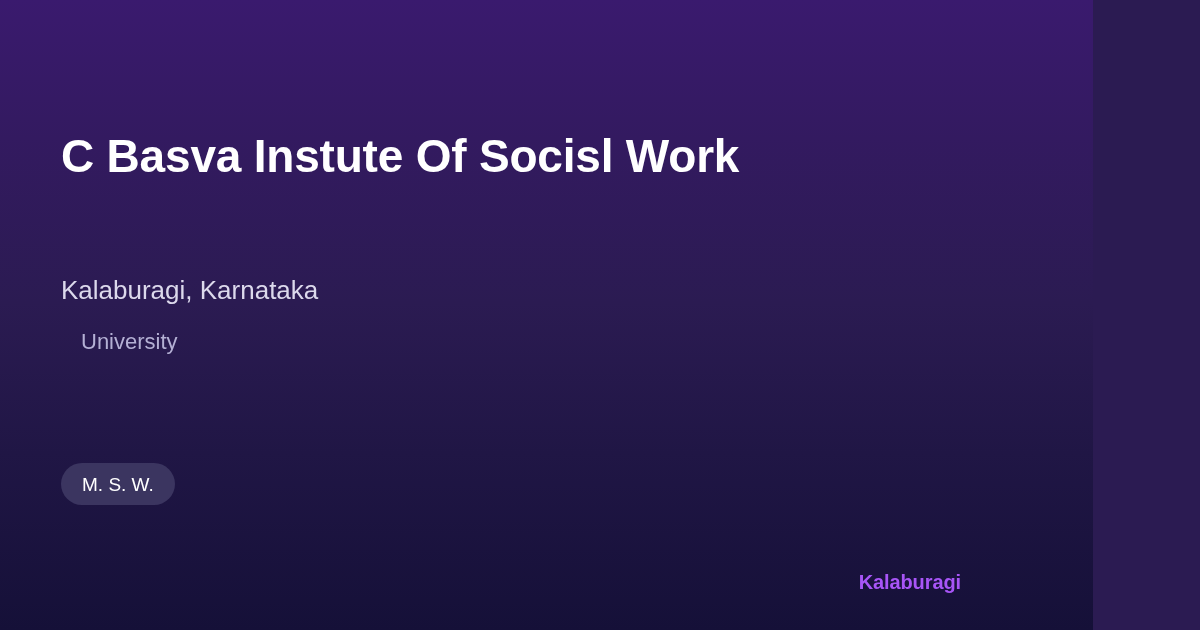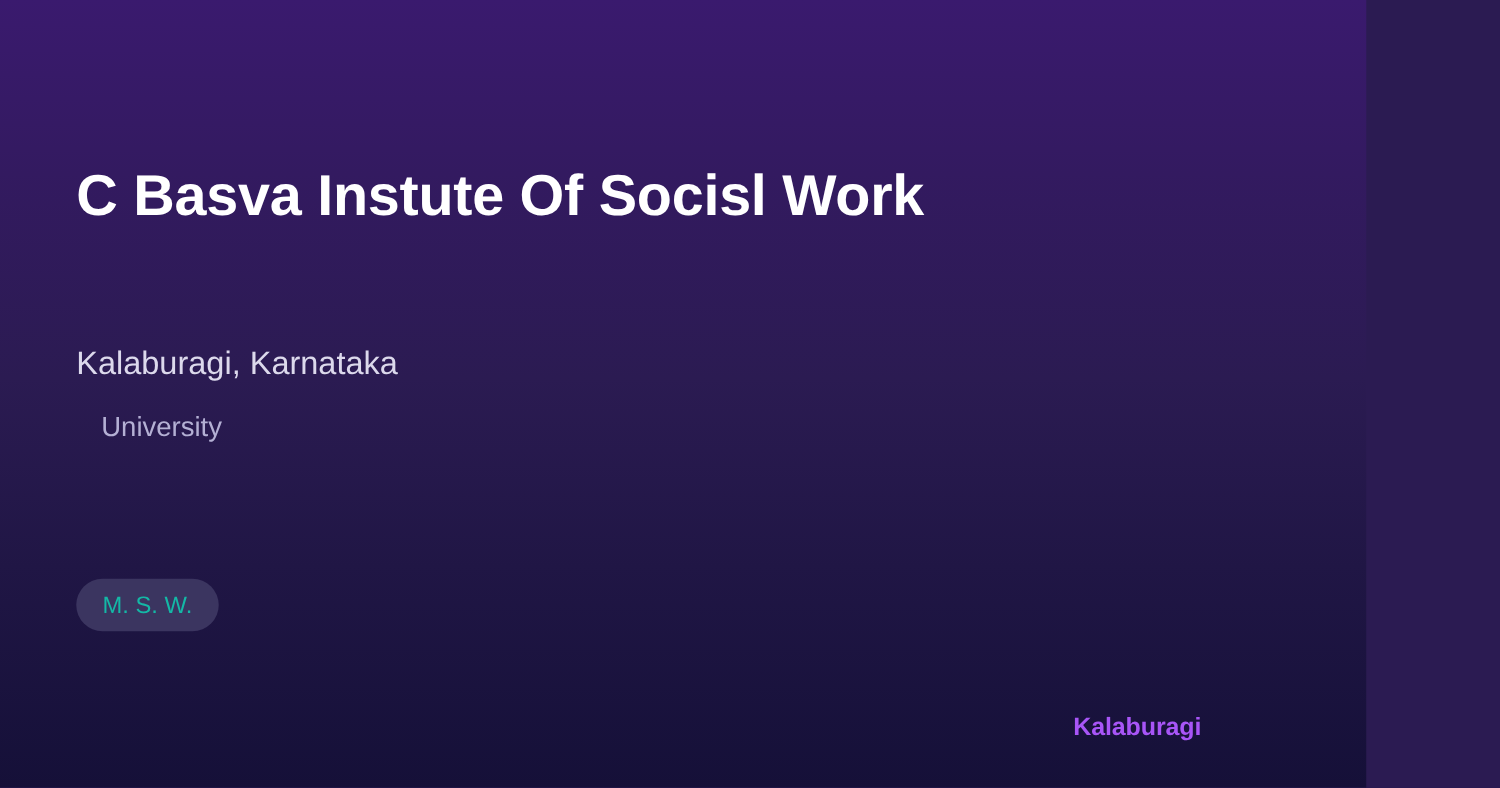--- a/index.html
+++ b/index.html
@@ -88,21 +88,21 @@
     align-items: center;
     justify-content: center;
     box-sizing: border-box;
     height: 42px;
     padding: 0 21px;
     border-radius: 21px;
     background: #3b3560;
     font-size: 19px;
     line-height: 1;
     font-weight: normal;
-    color: #14b8a6;
+    color: #ffffff;
     white-space: nowrap;
   }
 
   
   .brand {
     position: absolute;
     right: 132px;
     top: 569px;
     font-size: 20px;
     line-height: 26px;

